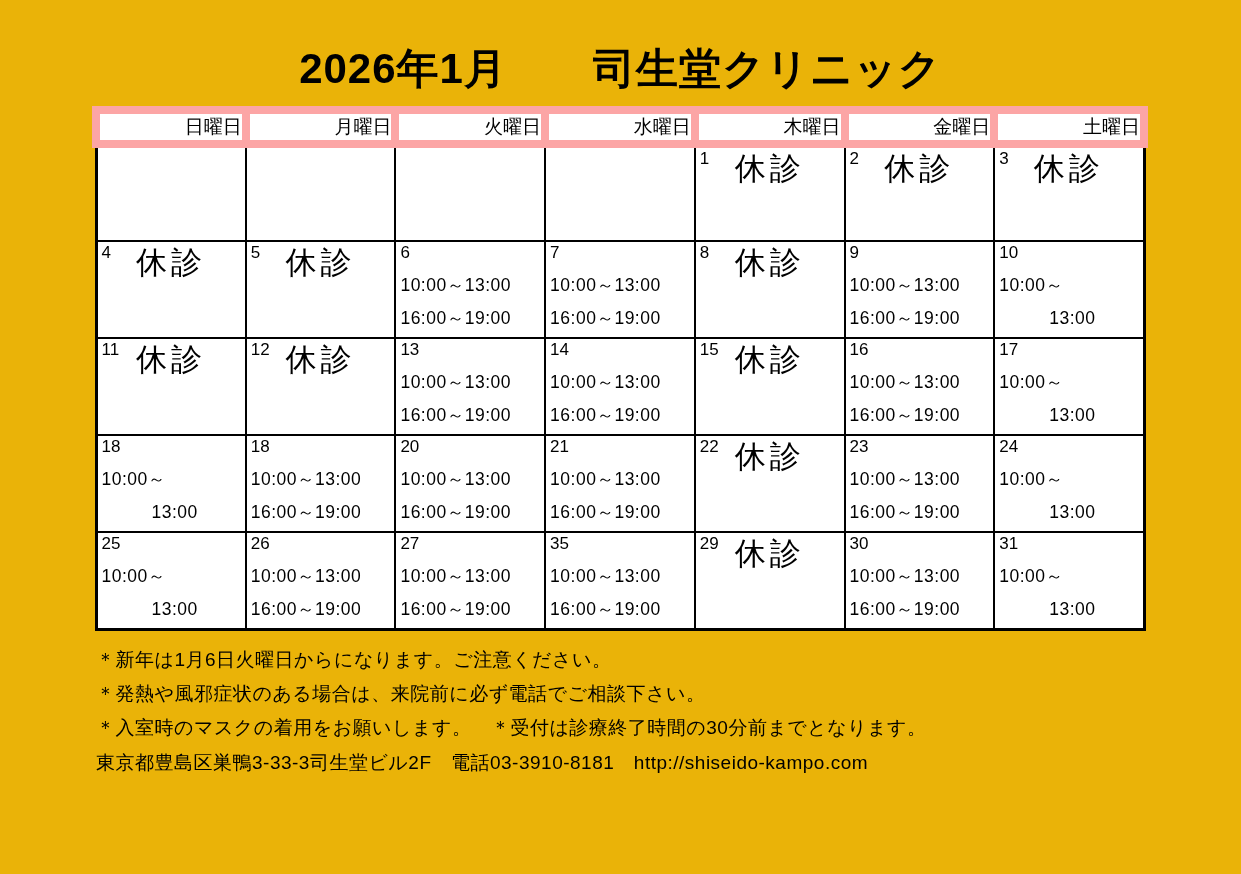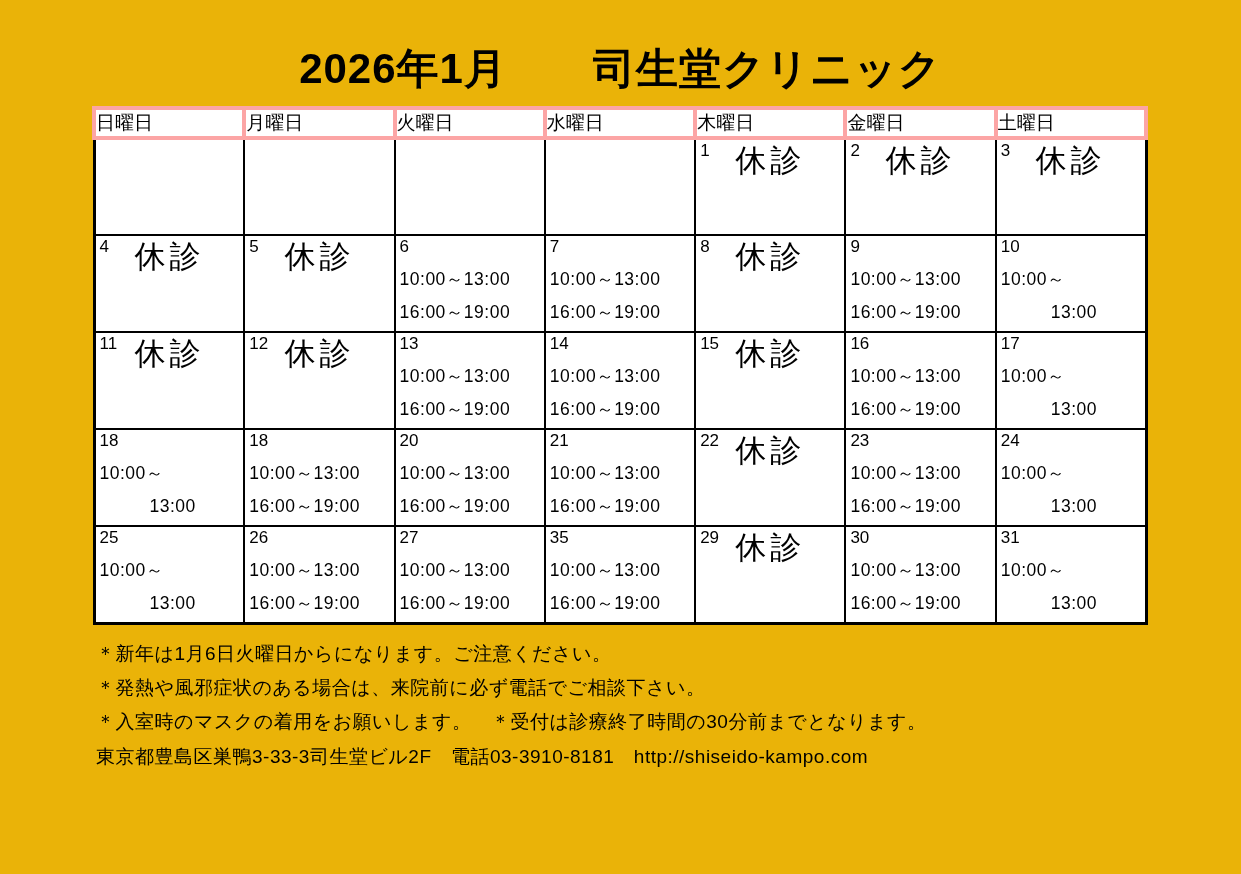--- a/index.html
+++ b/index.html
@@ -26,24 +26,24 @@
   }
 
   table.calendar {
     border-collapse: collapse;
     table-layout: fixed;
     margin: 14px 0 0 92px;
     width: 1056px;
     border: 3px solid #000;
   }
   table.calendar th {
-    border: 4px solid #fca5a5;
+    border: 8px solid #fca5a5;
     height: 26px;
     font-size: 19px; font-weight: normal;
-    text-align: left; padding: 0;
+    text-align: right; padding: 0;
     background: #fff;
   }
   table.calendar td.cell {
     border: 2px solid #000;
     height: 97px;
     padding: 0;
     position: relative;
     vertical-align: top;
     background: #fff;
   }

